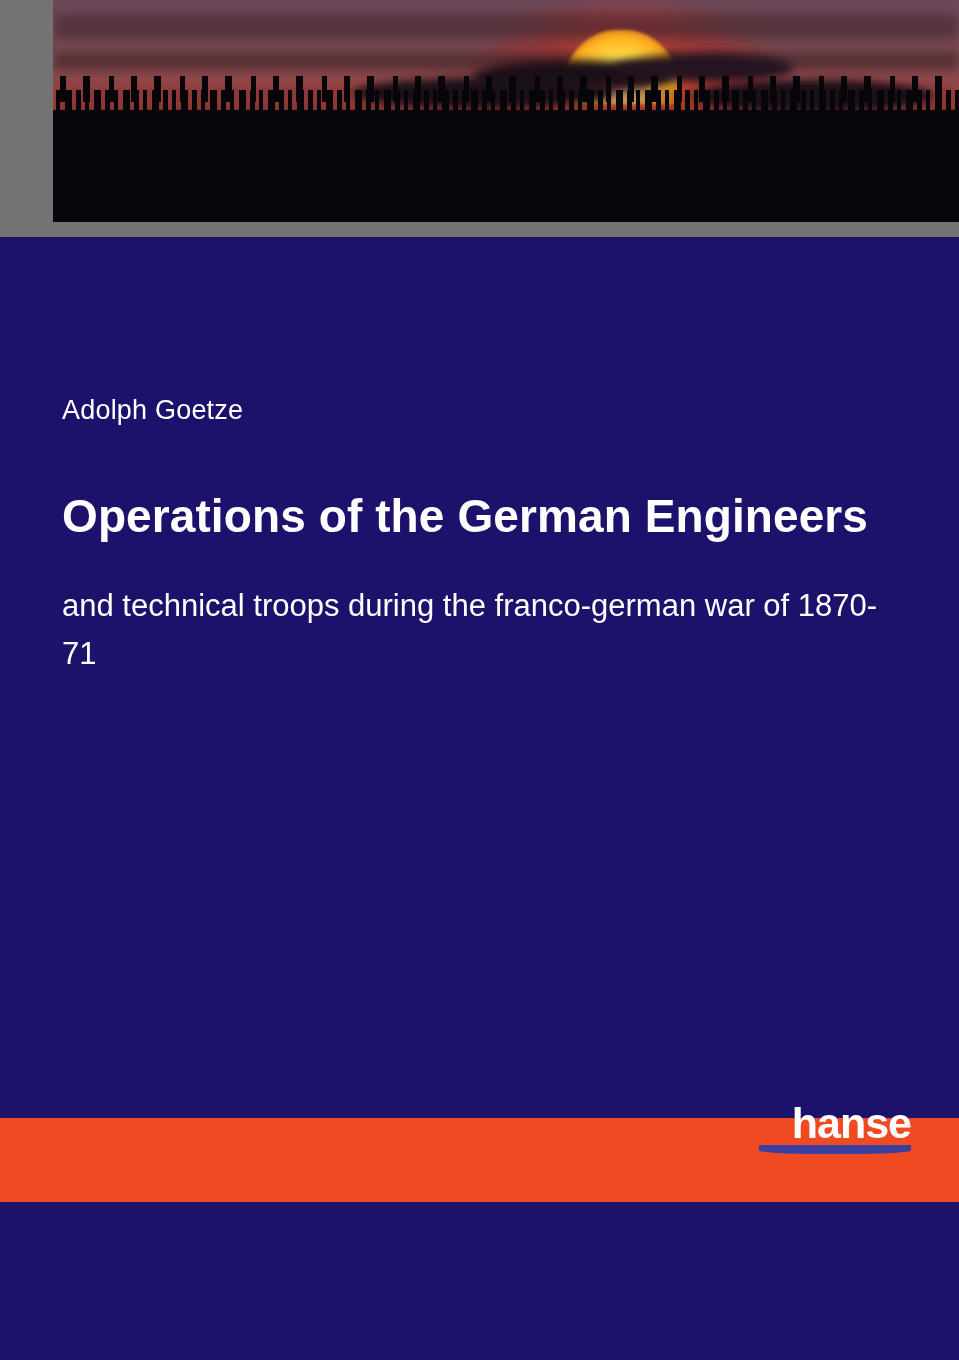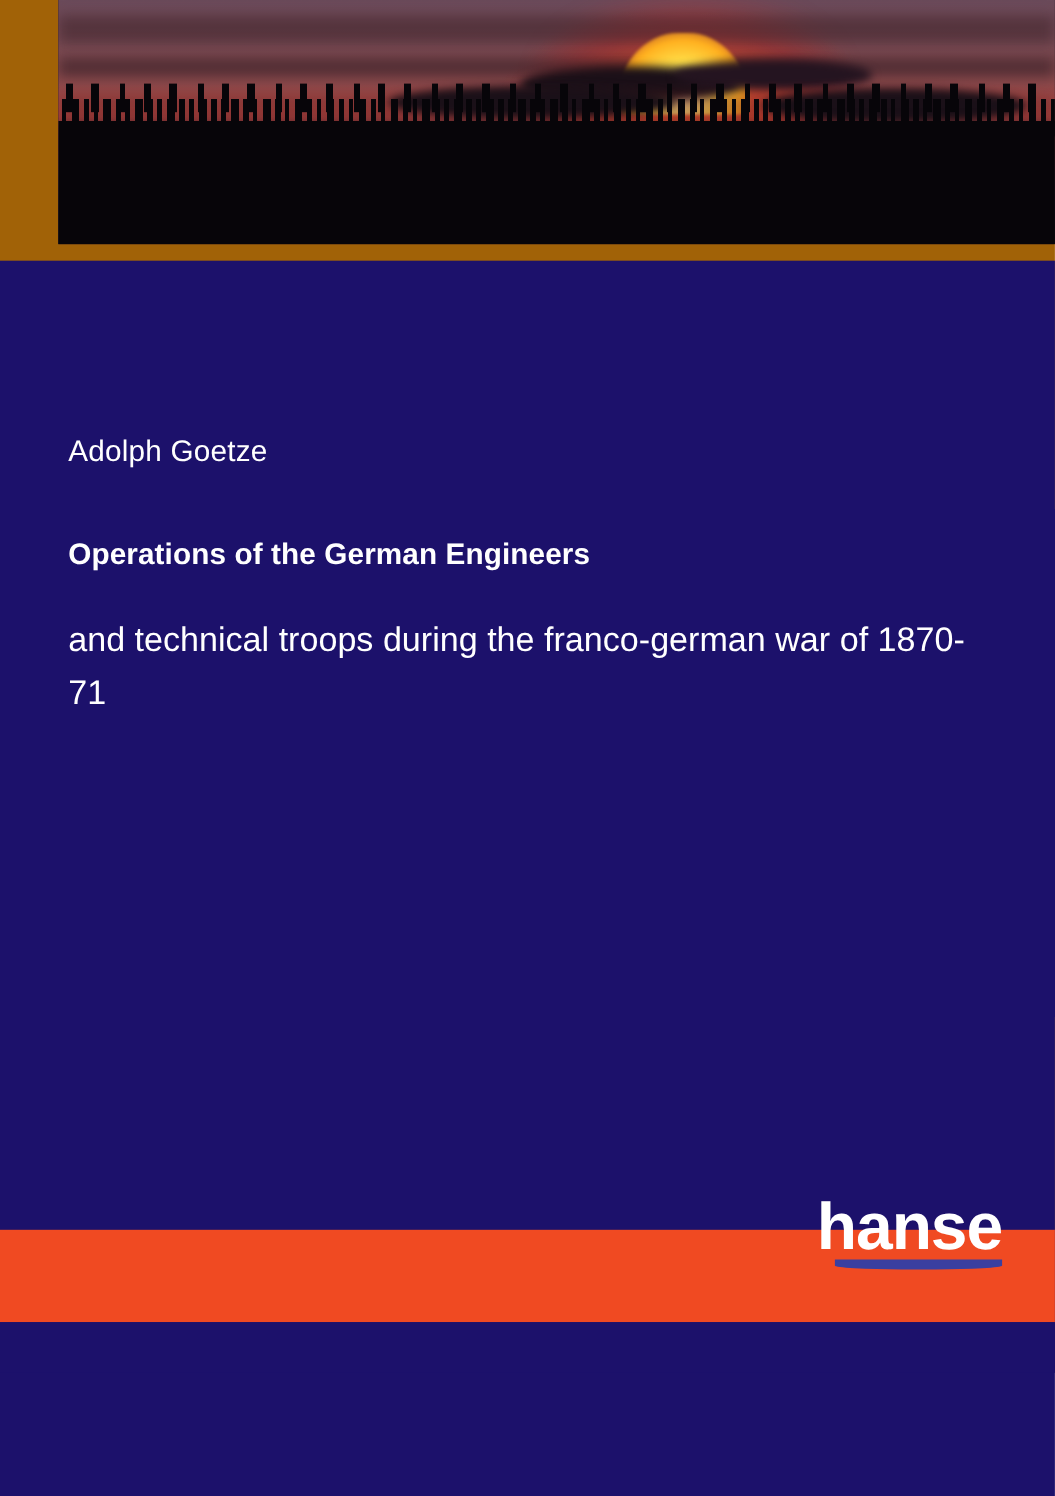--- a/index.html
+++ b/index.html
@@ -11,21 +11,21 @@
     width: 959px;
     height: 1360px;
     font-family: "Liberation Sans", sans-serif;
     overflow: hidden;
   }
 
   .cover {
     position: relative;
     width: 959px;
     height: 1248px;
-    background: #a16207;
+    background: #737373;
   }
 
   
   .cover-body {
     position: absolute;
     left: 0;
     top: 237px;
     width: 959px;
     height: 1123px;
     background: #1c116b;
@@ -149,21 +149,21 @@
   }
   .author {
     color: #ffffff;
     font-size: 27px;
     font-weight: normal;
     letter-spacing: 0.2px;
     margin: 0 0 62px 0;
   }
   .title {
     color: #ffffff;
-    font-size: 27px;
+    font-size: 46px;
     font-weight: bold;
     line-height: 1.25;
     margin: 0 0 36px 0;
     letter-spacing: 0.1px;
   }
   .subtitle {
     color: #ffffff;
     font-size: 31px;
     font-weight: normal;
     line-height: 1.55;
@@ -178,21 +178,21 @@
     bottom: 46px;
     width: 959px;
     height: 84px;
     background: #f04a22;
   }
   .logo {
     position: absolute;
     right: 48px;
     bottom: 57px;
     color: #ffffff;
-    font-size: 60px;
+    font-size: 43px;
     font-weight: bold;
     letter-spacing: -1px;
     line-height: 1;
   }
   .logo-underline {
     position: absolute;
     right: 48px;
     bottom: 48px;
     width: 152px;
     height: 9px;

